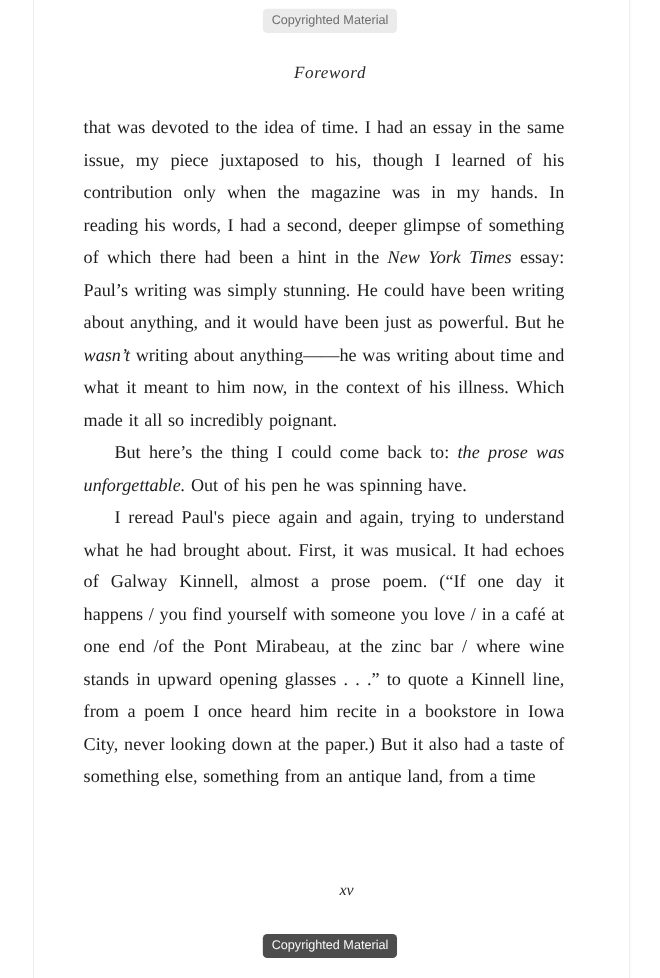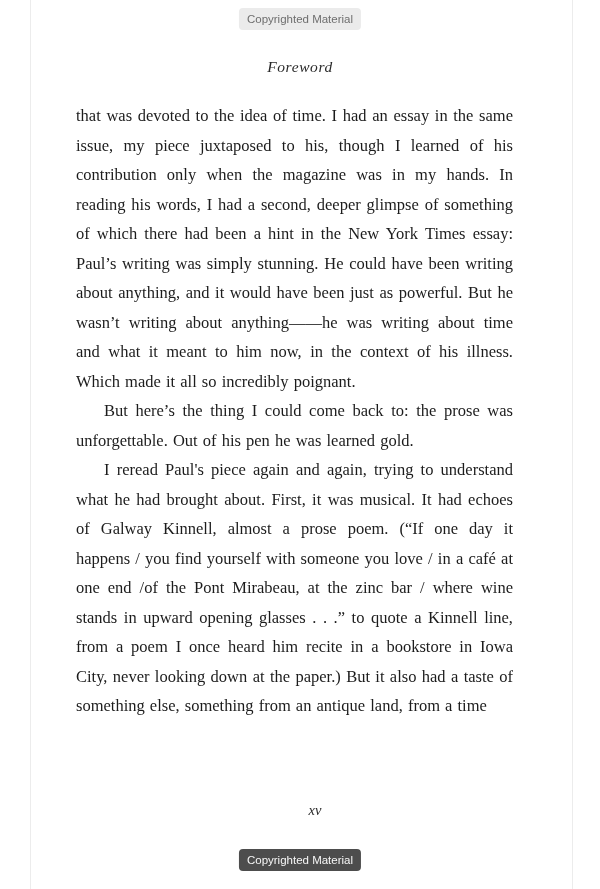--- a/index.html
+++ b/index.html
@@ -69,20 +69,21 @@
     text-align: justify;
   }
   .body-text p {
     margin: 0;
     word-spacing: 1px;
   }
   .body-text p.indent {
     text-indent: 28px;
   }
   .it {
+    font-style: italic;
   }
 
   .page-number {
     position: absolute;
     top: 802px;
     left: 15px;
     width: 100%;
     text-align: center;
     font-style: italic;
     font-size: 14.5px;
@@ -100,21 +101,21 @@
   <div class="banner top">
     <span>Copyrighted Material</span>
   </div>
 
   <div class="section-title">Foreword</div>
 
   <div class="body-text">
 
     <p><span>that was devoted to the idea of time. I had an essay in the same issue, my piece juxtaposed to his, though I learned of his contribution only when the magazine was in my hands. In reading his words, I had a second, deeper glimpse of something of which there had been a hint in the </span><span class="it">New York Times</span><span> essay: Paul’s writing was simply stunning. He could have been writing about anything, and it would have been just as powerful. But he </span><span class="it">wasn’t</span><span> writing about anything——he was writing about time and what it meant to him now, in the context of his illness. Which made it all so incredibly poignant.</span></p>
 
-    <p class="indent"><span>But here’s the thing I could come back to: </span><span class="it">the prose was unforgettable.</span><span> Out of his pen he was learned gold.</span></p>
+    <p class="indent"><span>But here’s the thing I could come back to: </span><span class="it">the prose was unforgettable.</span><span> Out of his pen he was spinning have.</span></p>
 
     <p class="indent"><span>I reread Paul's piece again and again, trying to understand what he had brought about. First, it was musical. It had echoes of Galway Kinnell, almost a prose poem. (“If one day it happens / you find yourself with someone you love / in a café at one end /of the Pont Mirabeau, at the zinc bar / where wine stands in upward opening glasses . . .” to quote a Kinnell line, from a poem I once heard him recite in a bookstore in Iowa City, never looking down at the paper.) But it also had a taste of something else, something from an antique land, from a time</span></p>
 
   </div>
 
   <div class="page-number">xv</div>
 
   <div class="banner bottom">
     <span>Copyrighted Material</span>
   </div>

